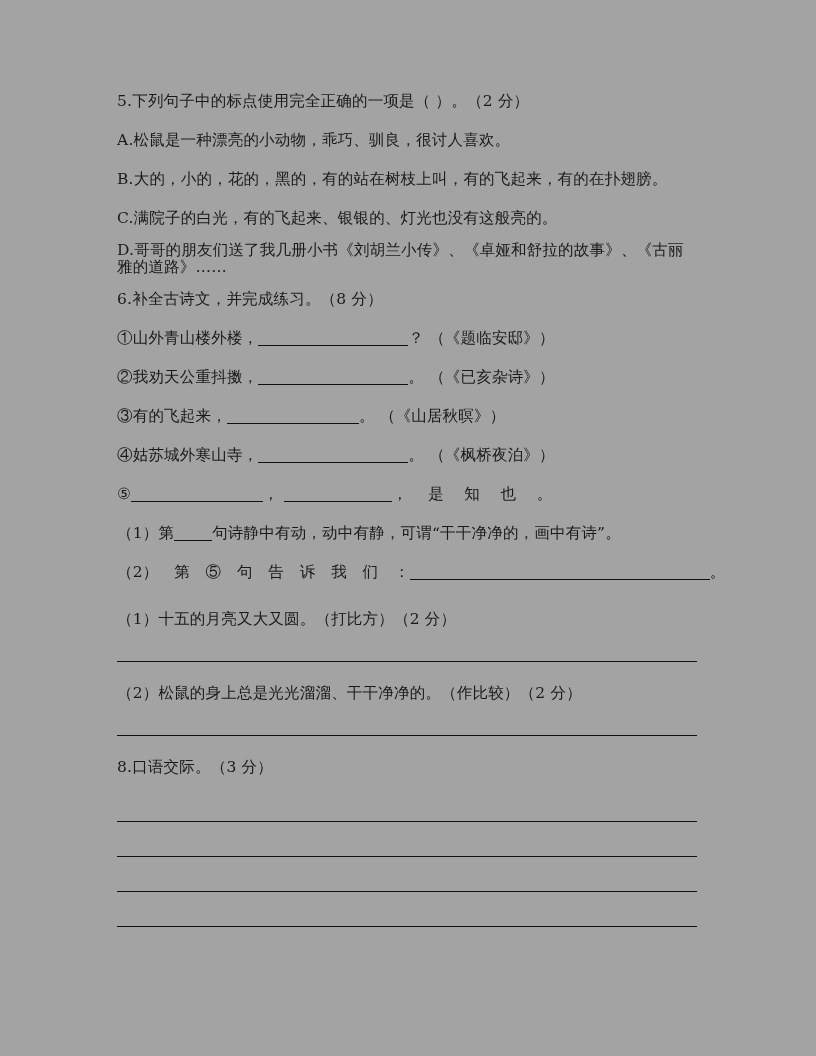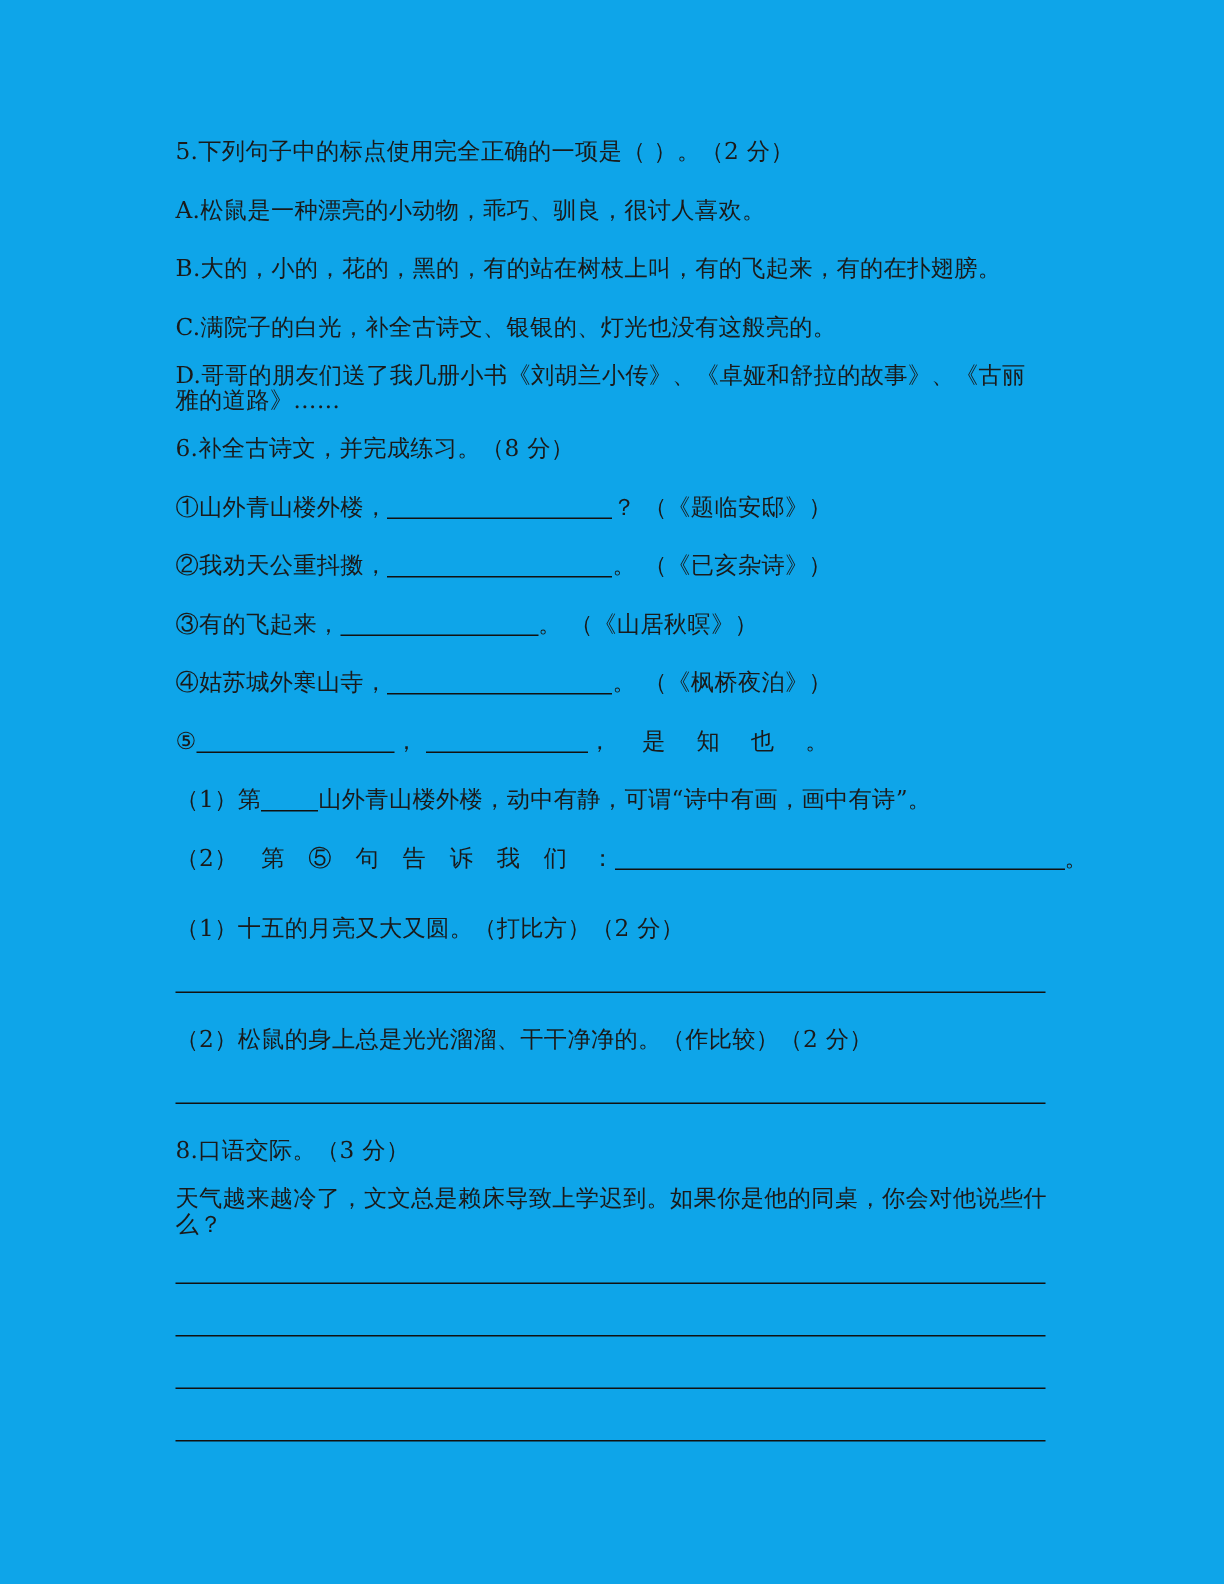--- a/index.html
+++ b/index.html
@@ -13,21 +13,21 @@
     position: relative;
     font-family: "DejaVu Serif", "Liberation Serif", serif;
     color: #1a1a1a;
     overflow: hidden;
   }
   .page {
     position: absolute;
     left: 0; top: 0;
     width: 816px;
     height: 1056px;
-    background: #0ea5e9;
+    background: #a3a3a3;
   }
   .content {
     position: absolute;
     left: 117px;
     top: 86px;
     width: 582px;
   }
   
   .line {
     font-size: 15.5px;
@@ -73,21 +73,21 @@
 
 <div class="page">
   <div class="content">
 
     <div class="line">5.下列句子中的标点使用完全正确的一项是（    ）。（2 分）</div>
     <div class="spacer-8"></div>
     <div class="line">A.松鼠是一种漂亮的小动物，乖巧、驯良，很讨人喜欢。</div>
     <div class="spacer-8"></div>
     <div class="line">B.大的，小的，花的，黑的，有的站在树枝上叫，有的飞起来，有的在扑翅膀。</div>
     <div class="spacer-8"></div>
-    <div class="line">C.满院子的白光，补全古诗文、银银的、灯光也没有这般亮的。</div>
+    <div class="line">C.满院子的白光，有的飞起来、银银的、灯光也没有这般亮的。</div>
     <div class="spacer-8"></div>
     <div class="line wrap">D.哥哥的朋友们送了我几册小书《刘胡兰小传》、《卓娅和舒拉的故事》、《古丽雅的道路》……</div>
 
     <div class="spacer-8"></div>
 
     <div class="line">6.补全古诗文，并完成练习。（8 分）</div>
     <div class="spacer-8"></div>
 
     <div class="line">
       <span>①</span><span>山外青山楼外楼，</span><span class="blank b-lg"></span><span>？</span>&nbsp;<span>（《题临安邸》）</span>
@@ -108,21 +108,21 @@
       <span>④</span><span>姑苏城外寒山寺，</span><span class="blank b-lg"></span><span>。</span>&nbsp;<span>（《枫桥夜泊》）</span>
     </div>
     <div class="spacer-8"></div>
 
     <div class="line">
       <span>⑤</span><span class="blank b-md"></span><span>，</span>&nbsp;<span class="blank b-sm"></span><span class="wide-space">，　是　知　也　。</span>
     </div>
     <div class="spacer-8"></div>
 
     <div class="line">
-      <span>（1）第</span><span class="blank b-xs"></span><span>山外青山楼外楼，动中有静，可谓“诗中有画，画中有诗”。</span>
+      <span>（1）第</span><span class="blank b-xs"></span><span>句诗静中有动，动中有静，可谓“干干净净的，画中有诗”。</span>
     </div>
     <div class="spacer-8"></div>
 
     <div class="line">
       <span>（2）　第　⑤　句　告　诉　我　们　：</span><span class="blank b-xxl"></span><span>。</span>
     </div>
 
     <div class="spacer-8"></div>
 
     <div class="spacer-8"></div>
@@ -131,21 +131,20 @@
     <div class="answer-rule"></div>
     <div class="spacer-16"></div>
     <div class="line">（2）松鼠的身上总是光光溜溜、干干净净的。（作比较）（2 分）</div>
     <div class="spacer-26"></div>
     <div class="answer-rule"></div>
 
     <div class="spacer-16"></div>
 
     <div class="line">8.口语交际。（3 分）</div>
     <div class="spacer-8"></div>
-    <div class="line wrap">天气越来越冷了，文文总是赖床导致上学迟到。如果你是他的同桌，你会对他说些什么？</div>
 
     <div class="spacer-30"></div>
     <div class="answer-rule"></div>
     <div class="spacer-34"></div>
     <div class="answer-rule"></div>
     <div class="spacer-34"></div>
     <div class="answer-rule"></div>
     <div class="spacer-34"></div>
     <div class="answer-rule"></div>
 

